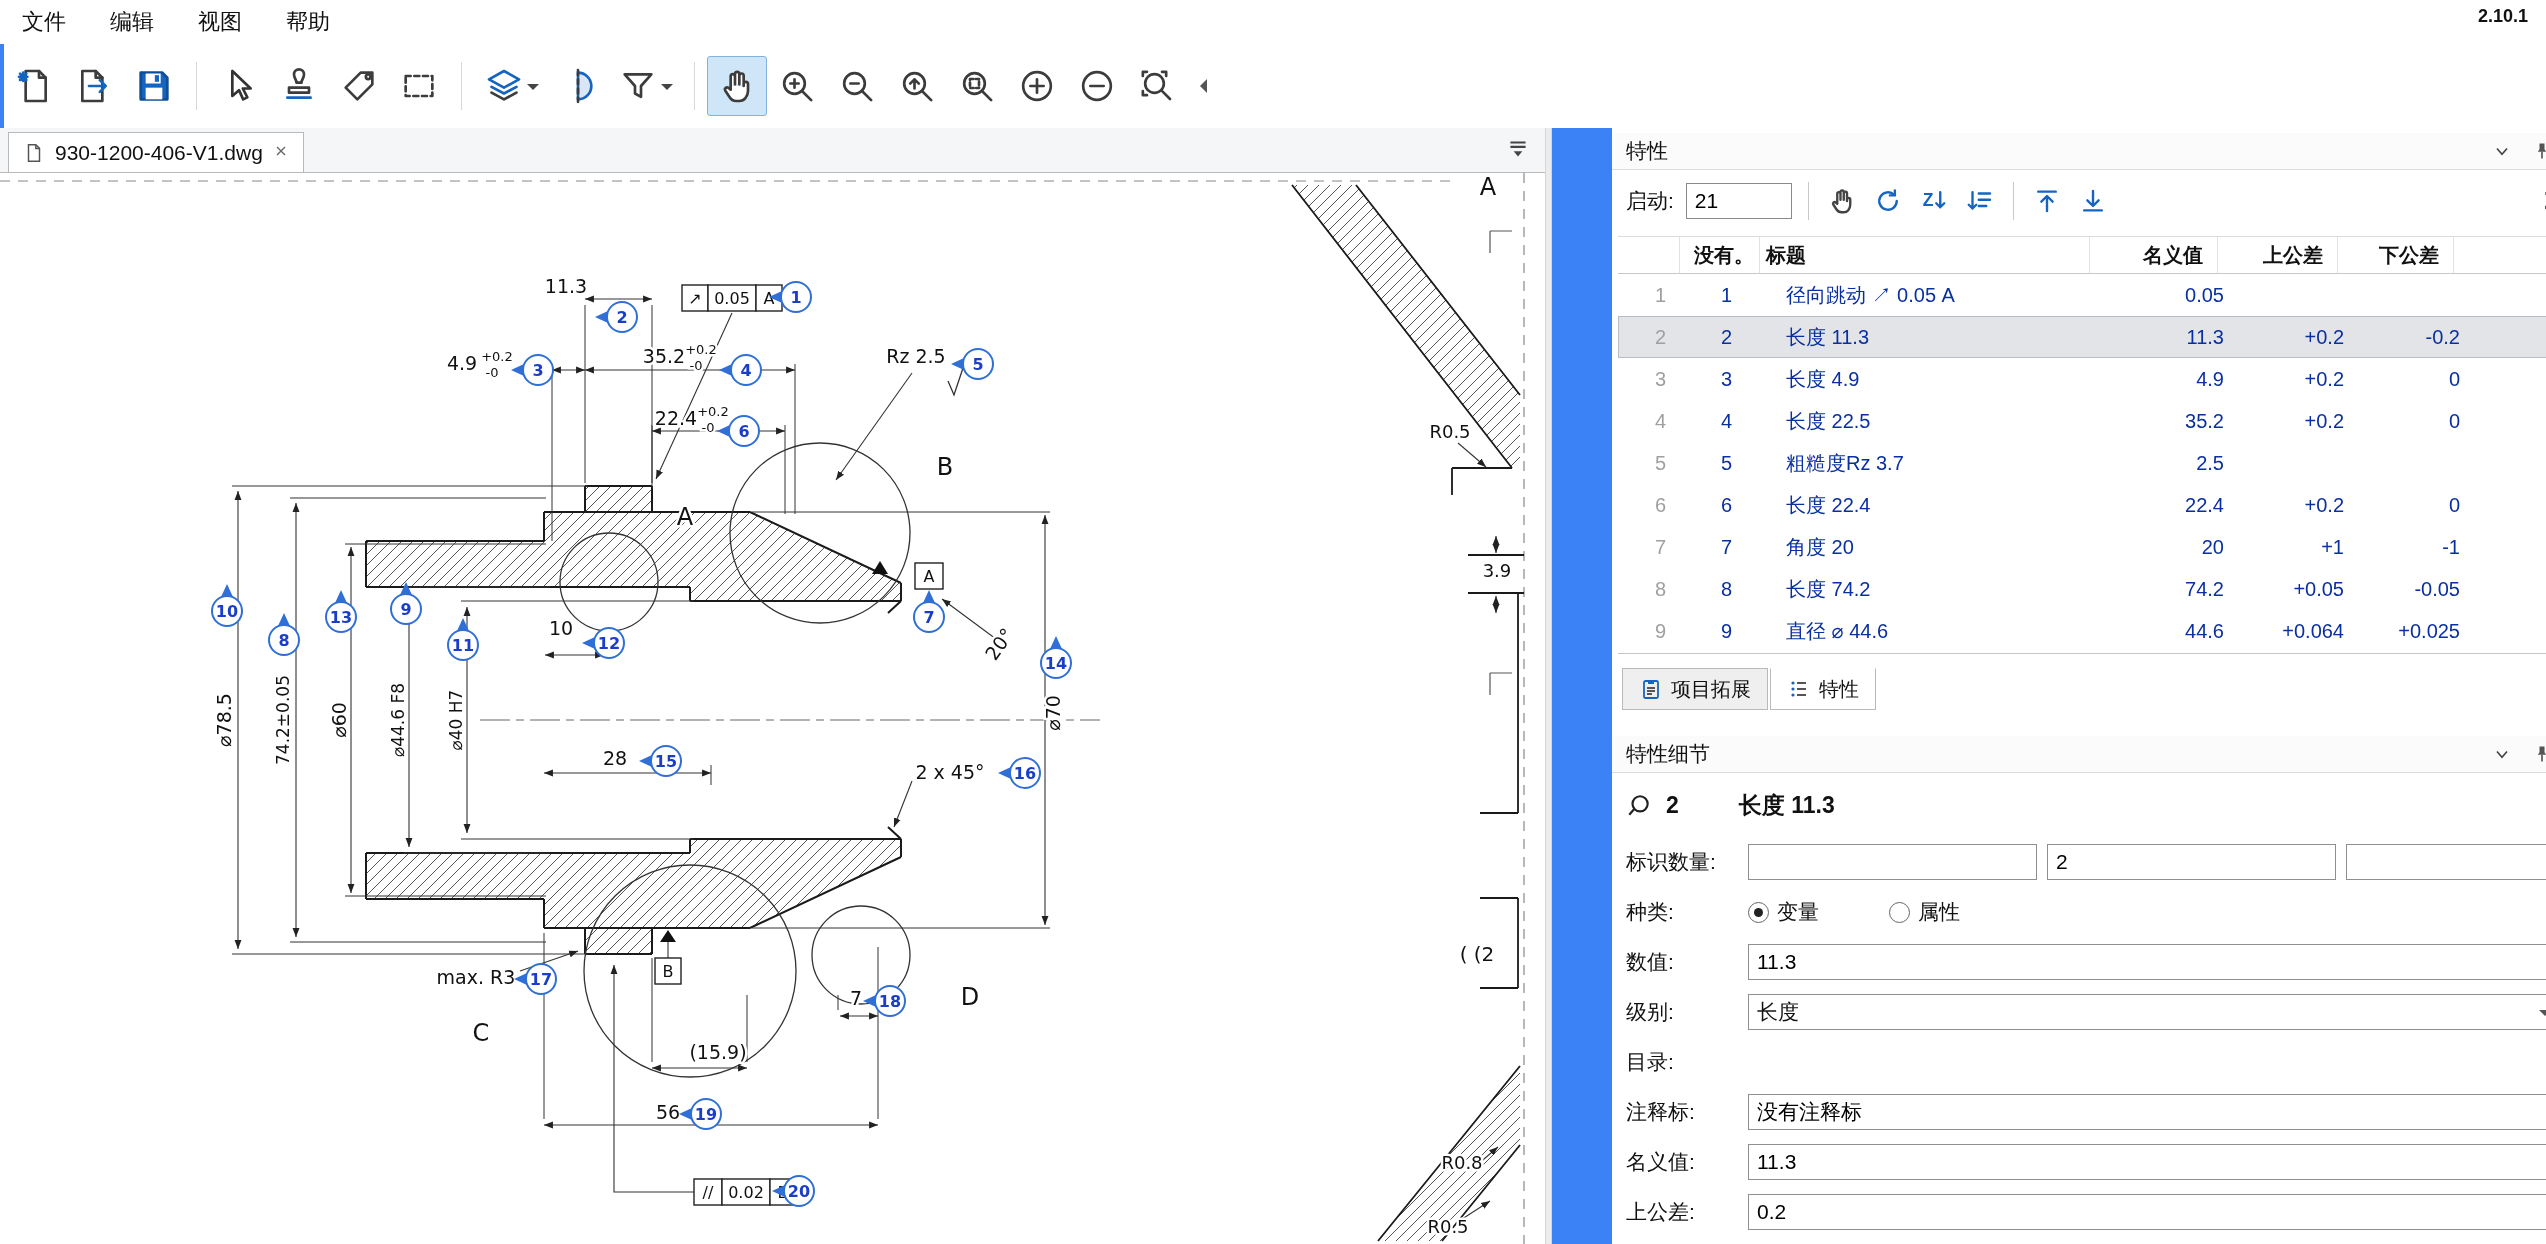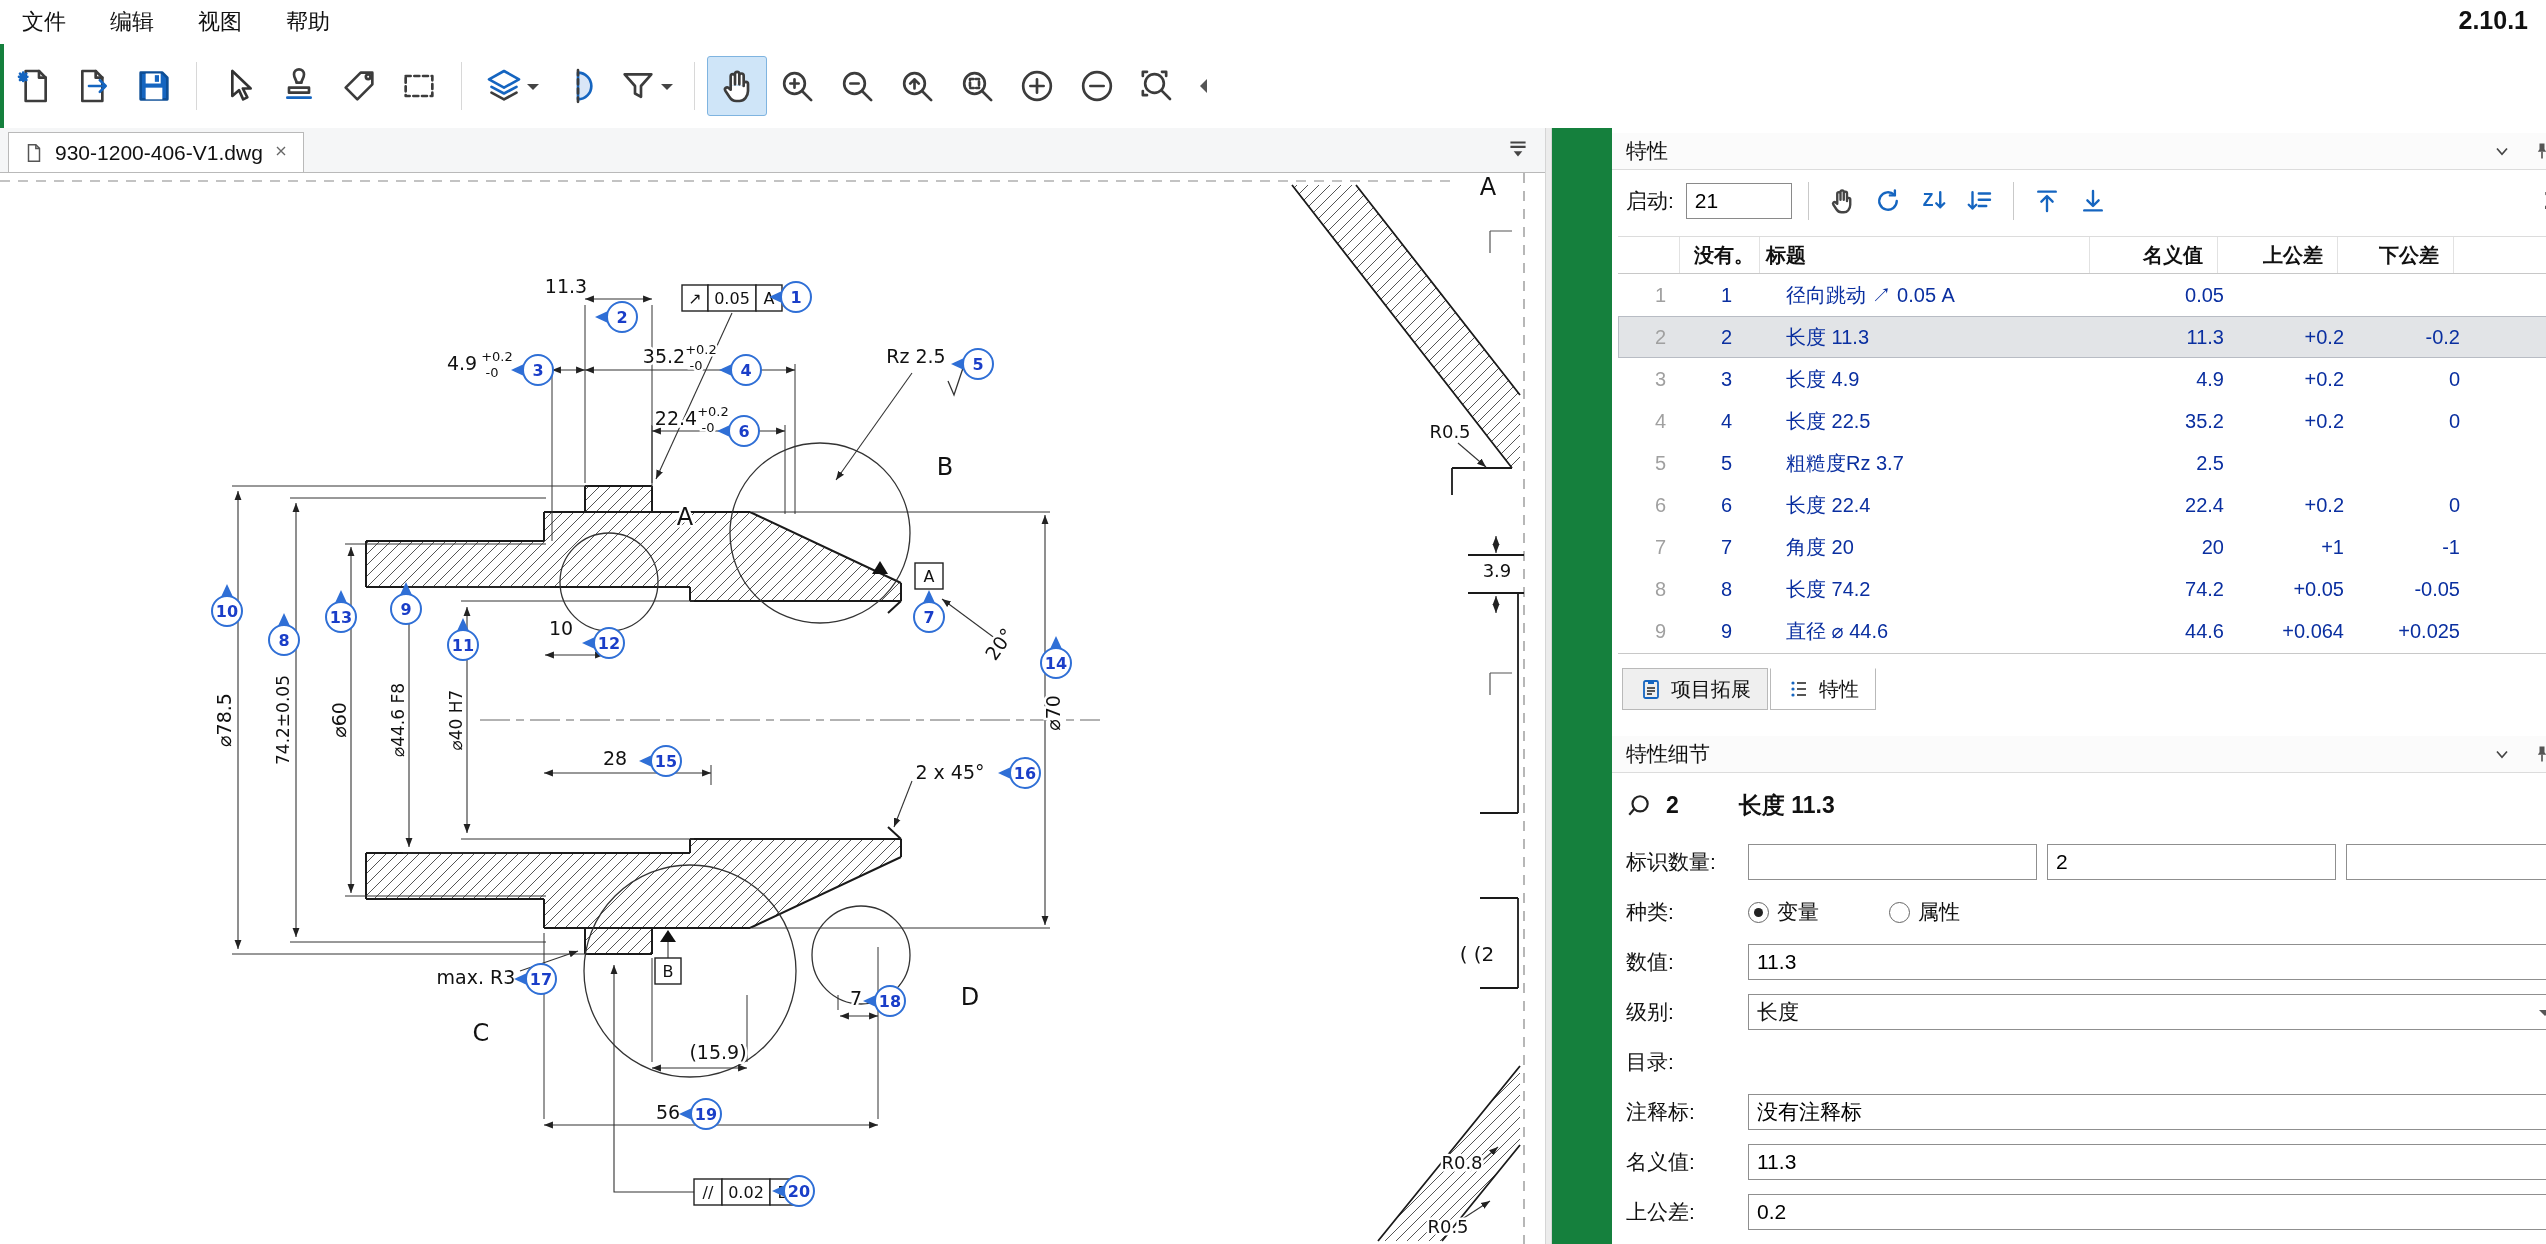--- a/index.html
+++ b/index.html
@@ -1,21 +1,21 @@
 <!DOCTYPE html>
 <html><head>
 <meta charset="utf-8">
 <style>
   html,body{margin:0;padding:0;background:#fff;font-family:"Liberation Sans",sans-serif;}
-  #app{position:relative;width:2546px;height:1244px;overflow:hidden;background:#15803d;color:#111;}
+  #app{position:relative;width:2546px;height:1244px;overflow:hidden;background:#3b82f6;color:#111;}
 
   
   .menubar{position:absolute;left:0;top:0;width:100%;height:44px;display:flex;align-items:center;background:#fff;}
   .menu-item{font-size:22px;padding:0 22px;cursor:default;}
-  .version{position:absolute;right:18px;top:6px;font-size:25px;font-weight:bold;}
+  .version{position:absolute;right:18px;top:6px;font-size:18px;font-weight:bold;}
 
   
   .toolbar{position:absolute;left:4px;top:44px;width:100%;height:84px;display:flex;align-items:center;background:#fff;}
   .tbtn{width:58px;height:58px;display:flex;align-items:center;justify-content:center;border-radius:3px;border:1px solid transparent;}
   .tbtn svg{width:40px;height:40px;stroke:#3c3c3c;stroke-width:1.6;fill:none;stroke-linecap:round;stroke-linejoin:round;}
   .tbtn.active{background:#cfe5f8;border-color:#7fb4e0;}
   .tbtn.wcaret{width:72px;}
   .caret{width:0;height:0;border:6px solid transparent;border-top-color:#444;margin-left:3px;margin-top:8px;}
   .caret-left{width:0;height:0;border:7px solid transparent;border-right-color:#555;margin-left:6px;}
   .tsep{width:1px;height:48px;background:#d8d8d8;margin:0 12px;}

